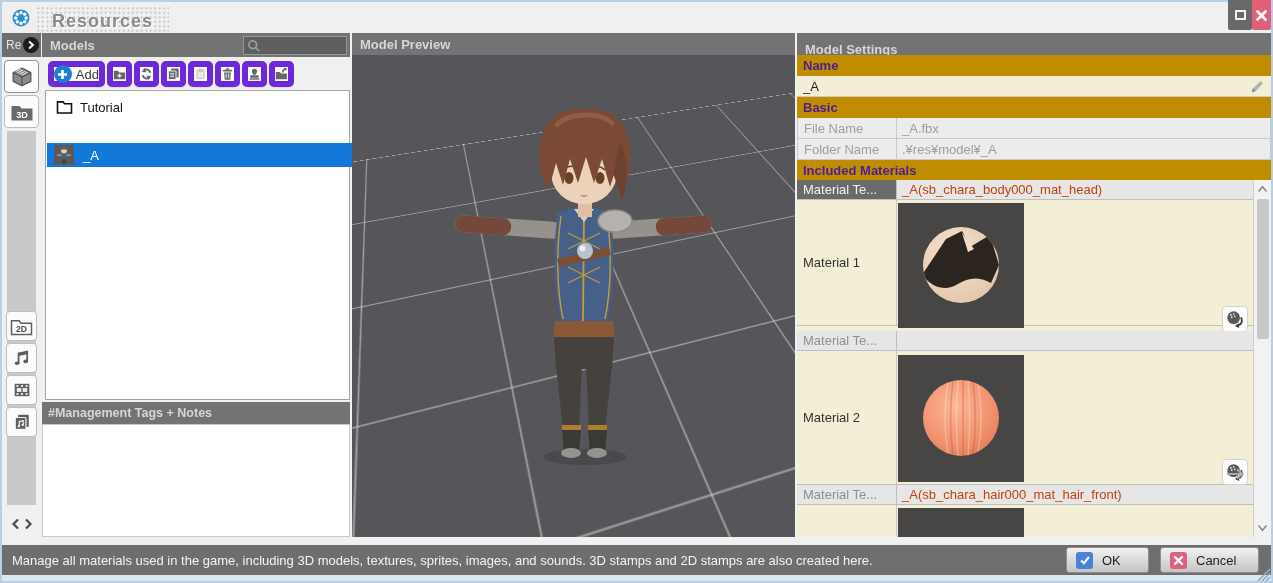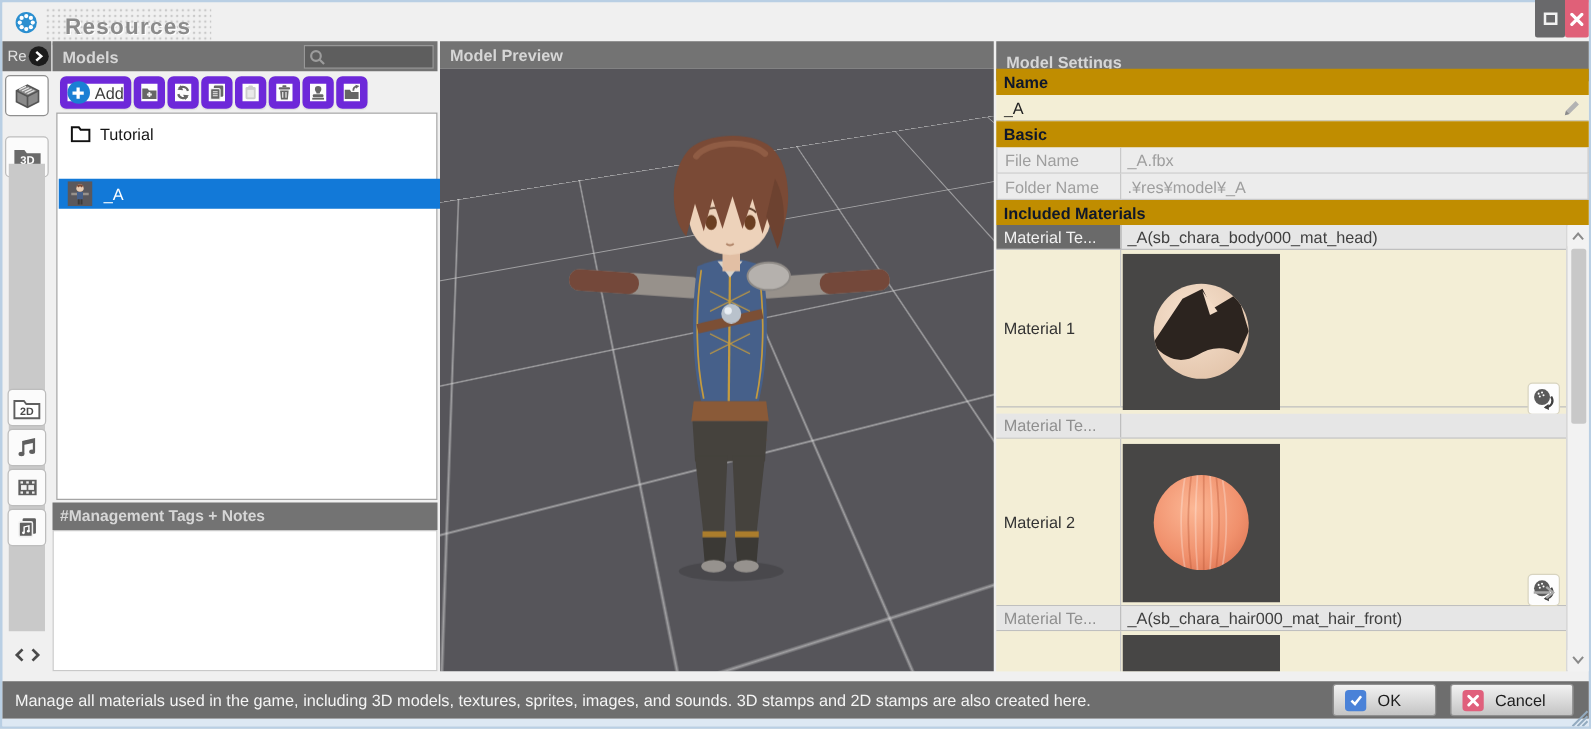--- a/index.html
+++ b/index.html
@@ -64,38 +64,38 @@
   .prev-head { left:352px; top:33px; width:443px; height:22px; }
   .viewport { left:352px; top:55px; width:443px; height:482px; background:#56555a; overflow:hidden; }
   .floor { position:absolute; left:-240px; top:70px; width:950px; height:820px;
     background-image: linear-gradient(rgba(220,220,220,0.55) 1px, rgba(0,0,0,0) 1px),
                       linear-gradient(90deg, rgba(220,220,220,0.55) 1px, rgba(0,0,0,0) 1px);
     background-size:88px 88px;
     transform: perspective(600px) rotateX(57deg) rotateZ(-16deg);
     transform-origin:50% 0; }
   
   .set-head { left:797px; top:33px; width:474px; height:32px; }
-  .goldbar { left:797px; width:474px; background:#c08d00; color:#0f172a; font-size:13px;
+  .goldbar { left:797px; width:474px; background:#c08d00; color:#4c1d95; font-size:13px;
              font-weight:bold; display:flex; align-items:center; padding-left:6px; }
   .namerow { left:797px; top:76px; width:474px; height:21px; background:#f3eed6;
              border-bottom:1px solid #cfcab2; display:flex; align-items:center; }
   .namerow input { flex:1; background:transparent; border:none; outline:none; font-size:13px;
                    color:#222; padding-left:6px; font-family:"Liberation Sans",sans-serif; }
   .kvrow { left:797px; width:474px; height:21px; background:#ececec; display:flex; }
   .kvlabel { width:100px; border:1px solid #c9c9c9; border-top:none; color:#9e9e9e;
              font-size:13px; display:flex; align-items:center; padding-left:6px; }
   .kvvalue { flex:1; border-bottom:1px solid #c9c9c9; border-right:1px solid #c9c9c9;
              color:#9e9e9e; font-size:13px; display:flex; align-items:center; padding-left:5px; }
   .mat-area { left:797px; top:180px; width:456px; height:357px; overflow:hidden; background:#f3eed6; }
   .mrow { position:absolute; left:0; width:456px; }
   .mtexrow { height:20px; display:flex; background:#e6e6e6; border-bottom:1px solid #bfbfbf; }
   .mtexlabel { width:100px; background:#e6e6e6; color:#8f8f8f; font-size:13px; display:flex;
                align-items:center; padding-left:6px; border-right:1px solid #bfbfbf; }
   .mtexlabel.dark { background:#6a6a6a; color:#f2f2f2; }
-  .mtexvalue { flex:1; color:#404040; font-size:13px; display:flex; align-items:center; padding-left:5px; }
+  .mtexvalue { flex:1; color:#c2410c; font-size:13px; display:flex; align-items:center; padding-left:5px; }
   .matrow { background:#f3eed6; border-bottom:1px solid #bfbfbf; }
   .matlabelcell { position:absolute; left:0; top:0; bottom:0; width:100px;
                   border-right:1px solid #c9c9c9; display:flex; align-items:center;
                   padding-left:6px; font-size:13px; color:#333; }
   .thumb { position:absolute; left:101px; width:126px; }
   .replacebtn { position:absolute; left:425px; width:26px; height:26px; background:#fdfdfd;
                 border:1px solid #d8d4c0; border-radius:4px; display:flex; align-items:center;
                 justify-content:center; }
   .nextarrow { position:absolute; left:429px; width:18px; height:14px; }
   .scrollbar { left:1253px; top:180px; width:18px; height:357px; background:#f2f2f2;
@@ -158,21 +158,21 @@
 
   <div class="abs railbtn sel" style="top:60px;">
     <svg width="22" height="22" viewBox="0 0 20 20">
       <path d="M10 2 L18 6 L18 14 L10 18 L2 14 L2 6 Z" fill="#8a8a8a" stroke="#555" stroke-width="1.2"></path>
       <path d="M2 6 L10 10 L18 6" fill="none" stroke="#555" stroke-width="1.2"></path>
       <path d="M10 10 L10 18" stroke="#555" stroke-width="1.2"></path>
       <path d="M4 5.2 L9 2.8 M6 6.2 L11 3.8 M8 7.2 L13 4.8 M10 8.2 L15 5.8" stroke="#e8e8e8" stroke-width="0.9"></path>
     </svg>
   </div>
 
-  <div class="abs railbtn" style="top:95px;margin-top:14px;">
+  <div class="abs railbtn" style="top:95px;">
     <svg width="24" height="20" viewBox="0 0 24 20">
       <path d="M1.5 4 h8 l2 2.5 H22.5 v12 H1.5 Z" fill="#6a6a6a" rx="2"></path>
       <text x="12" y="15.5" text-anchor="middle" font-size="9" font-weight="bold" fill="#ffffff" font-family="Liberation Sans, sans-serif">3D</text>
     </svg>
   </div>
 
   <div class="abs rail-strip"></div>
 
   <div class="abs railbtn small" style="top:311px;">
     <svg width="23" height="19" viewBox="0 0 24 20">

